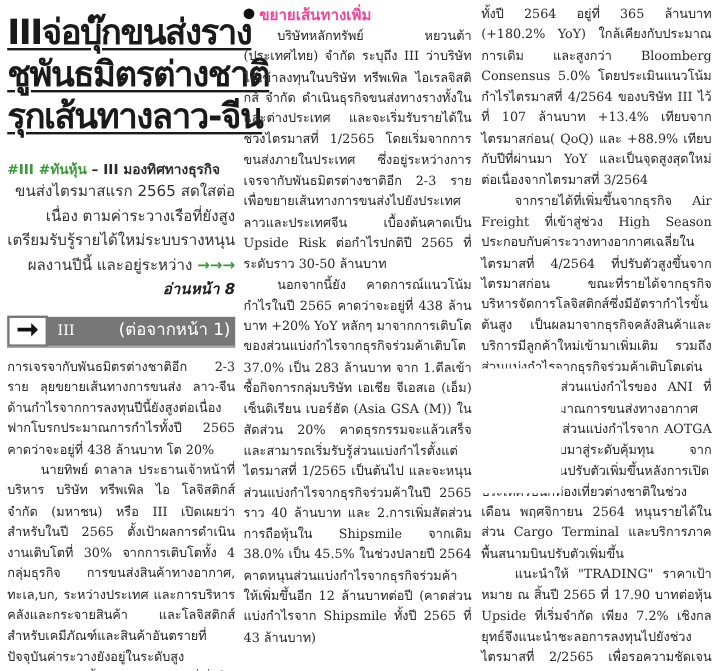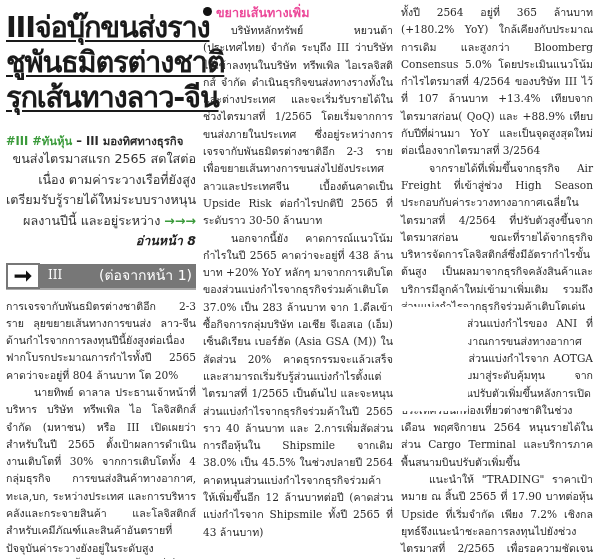--- a/index.html
+++ b/index.html
@@ -60,21 +60,21 @@
       <span class="readmore-label">อ่านหน้า 8</span>
     </div>
 
     <div class="bar">
       <span class="arrowbox">➞</span>
       <span class="bar-title">III</span>
       <span class="bar-cont">(ต่อจากหน้า 1)</span>
     </div>
 
     <div class="body">
-      <p class="para noindent">การเจรจากับพันธมิตรต่างชาติอีก 2-3 ราย ลุยขยายเส้นทางการขนส่ง ลาว-จีน ด้านกำไรจากการลงทุนปีนี้ยังสูงต่อเนื่อง ฟากโบรกประมาณการกำไรทั้งปี 2565 คาดว่าจะอยู่ที่ 804 ล้านบาท โต 20%</p>
+      <p class="para noindent">การเจรจากับพันธมิตรต่างชาติอีก 2-3 ราย ลุยขยายเส้นทางการขนส่ง ลาว-จีน ด้านกำไรจากการลงทุนปีนี้ยังสูงต่อเนื่อง ฟากโบรกประมาณการกำไรทั้งปี 2565 คาดว่าจะอยู่ที่ 438 ล้านบาท โต 20%</p>
       <p class="para">นายทิพย์ ดาลาล ประธานเจ้าหน้าที่บริหาร บริษัท ทรีพเพิล ไอ โลจิสติกส์ จำกัด (มหาชน) หรือ III เปิดเผยว่า สำหรับในปี 2565 ตั้งเป้าผลการดำเนินงานเติบโตที่ 30% จากการเติบโตทั้ง 4 กลุ่มธุรกิจ การขนส่งสินค้าทางอากาศ, ทะเล,บก, ระหว่างประเทศ และการบริหารคลังและกระจายสินค้า และโลจิสติกส์สำหรับเคมีภัณฑ์และสินค้าอันตรายที่ปัจจุบันค่าระวางยังอยู่ในระดับสูง</p>
       <p class="para">นอกจากนี้การขนส่งทางรางที่เริ่มให้บริการในช่วงปลายปี 2564 ปีคาดว่าจะเริ่มรับรู้รายได้ในช่วงไตรมาสที่ 1/2565 รวมถึงการรับรู้กำไรจากการลงทุนต่างๆ อาทิ การลงทุนร่วมกับพันธมิตรธุรกิจขายแฟรนไชส์ให้ผู้ประกอบการในการขนส่งพัสดุ ShipSmile ที่เดินหน้าเพิ่มจำนวนสาขา จากกว่า</p>
     </div>
   </div>
 
   <div class="col col2">
     <div class="subhead">
       <span class="dot"></span><span>ขยายเส้นทางเพิ่ม</span>
     </div>
     <p class="para">บริษัทหลักทรัพย์ หยวนต้า (ประเทศไทย) จำกัด ระบุถึง III ว่าบริษัทได้เข้าลงทุนในบริษัท ทรีพเพิล ไอเรลจิสติกส์ จำกัด ดำเนินธุรกิจขนส่งทางรางทั้งในและต่างประเทศ และจะเริ่มรับรายได้ในช่วงไตรมาสที่ 1/2565 โดยเริ่มจากการขนส่งภายในประเทศ ซึ่งอยู่ระหว่างการเจรจากับพันธมิตรต่างชาติอีก 2-3 ราย เพื่อขยายเส้นทางการขนส่งไปยังประเทศลาวและประเทศจีน เบื้องต้นคาดเป็น Upside Risk ต่อกำไรปกติปี 2565 ที่ระดับราว 30-50 ล้านบาท</p>

